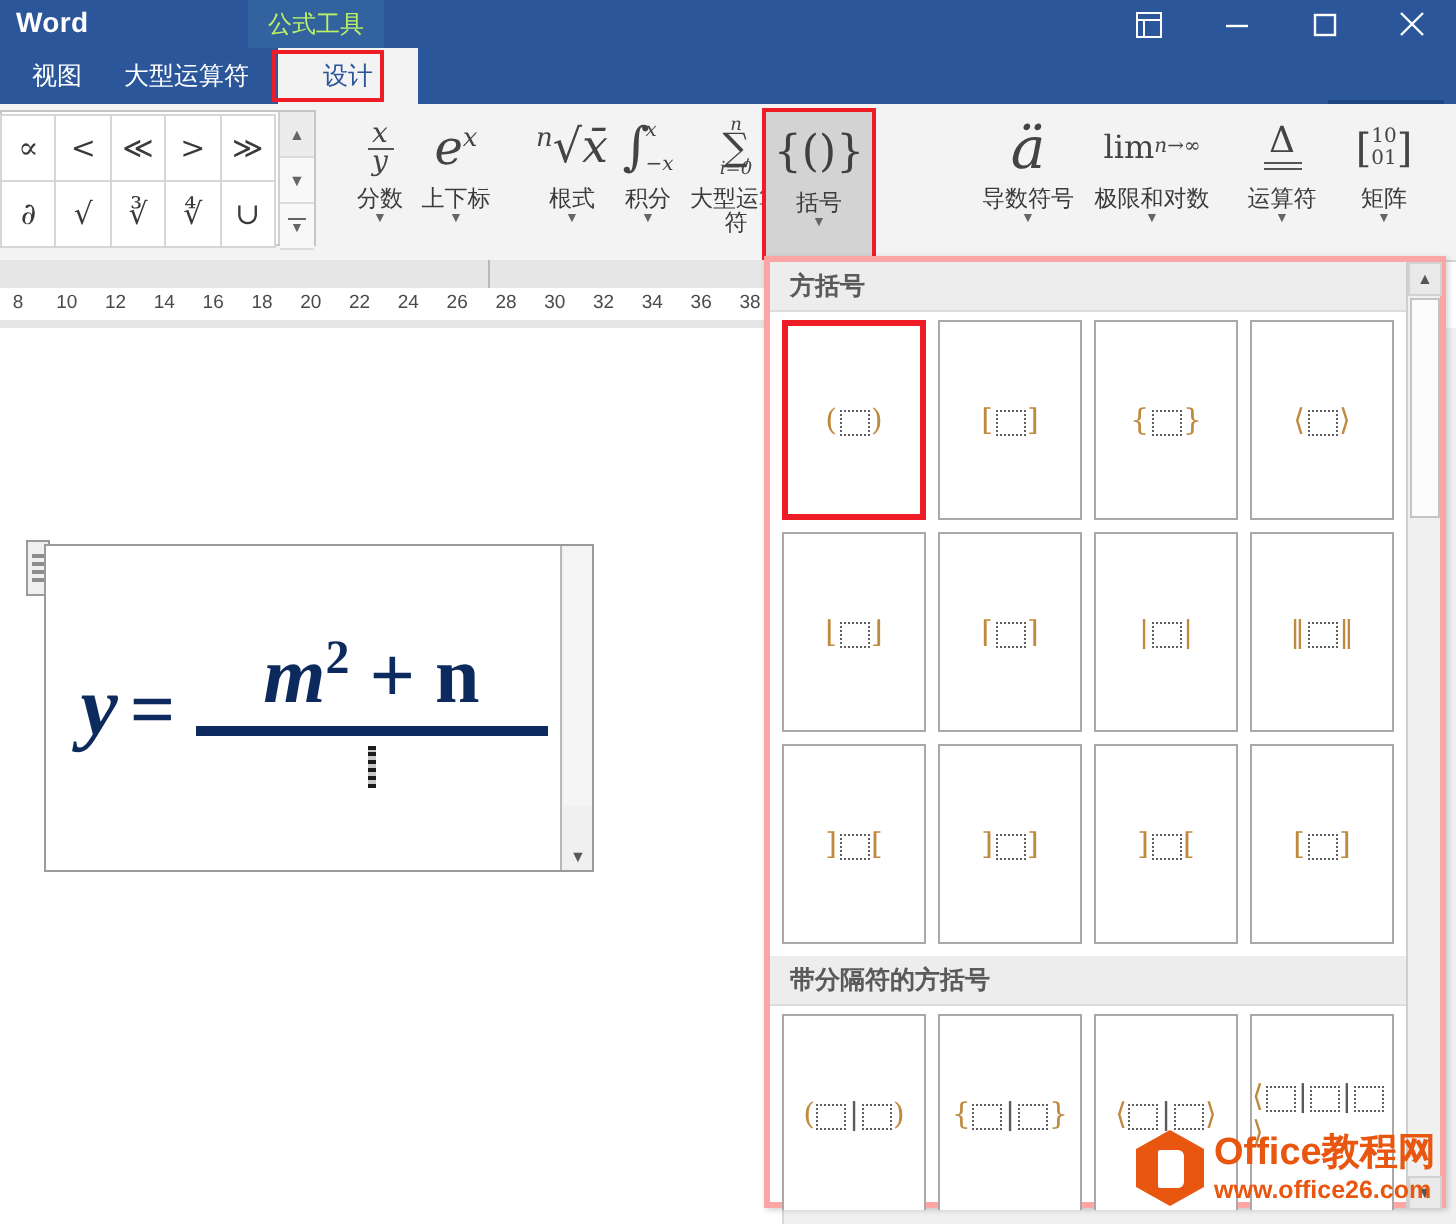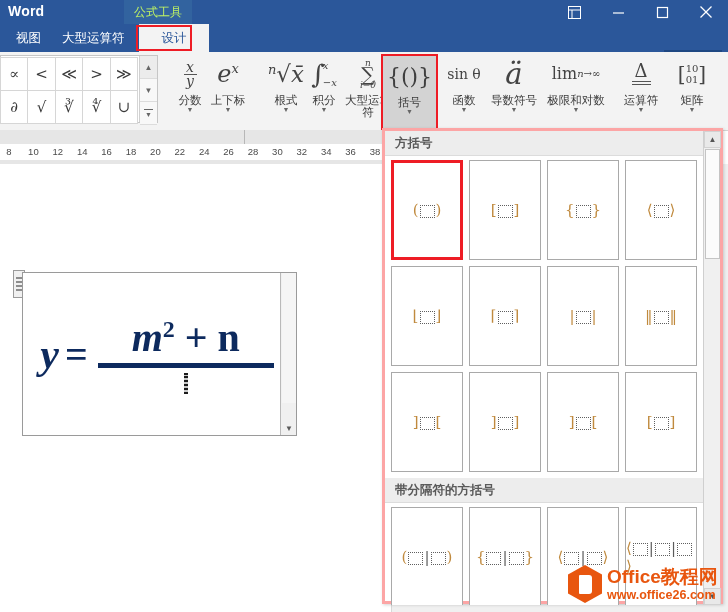--- a/index.html
+++ b/index.html
@@ -394,27 +394,20 @@
     </div>
 
     <div class="struct sel" style="left:383px;width:53px;top:4px;height:72px;">
       <div class="glyph">
         <span style="font-size:22px;color:#3f3f3f;">{()}</span>
       </div>
       <div class="lbl">括号</div>
       <div class="caret">▼</div>
     </div>
 
-    <div class="struct" style="left:440px;">
-      <div class="glyph">
-        <span style="font-size:14px;">sin θ</span>
-      </div>
-      <div class="lbl">函数</div>
-      <div class="caret">▼</div>
-    </div>
 
     <div class="struct wide" style="left:486px;">
       <div class="glyph">
         <span style="font-size:29px;font-style:italic;">ä</span>
       </div>
       <div class="lbl">导数符号</div>
       <div class="caret">▼</div>
     </div>
 
     <div class="struct wide" style="left:543px;width:66px;">

